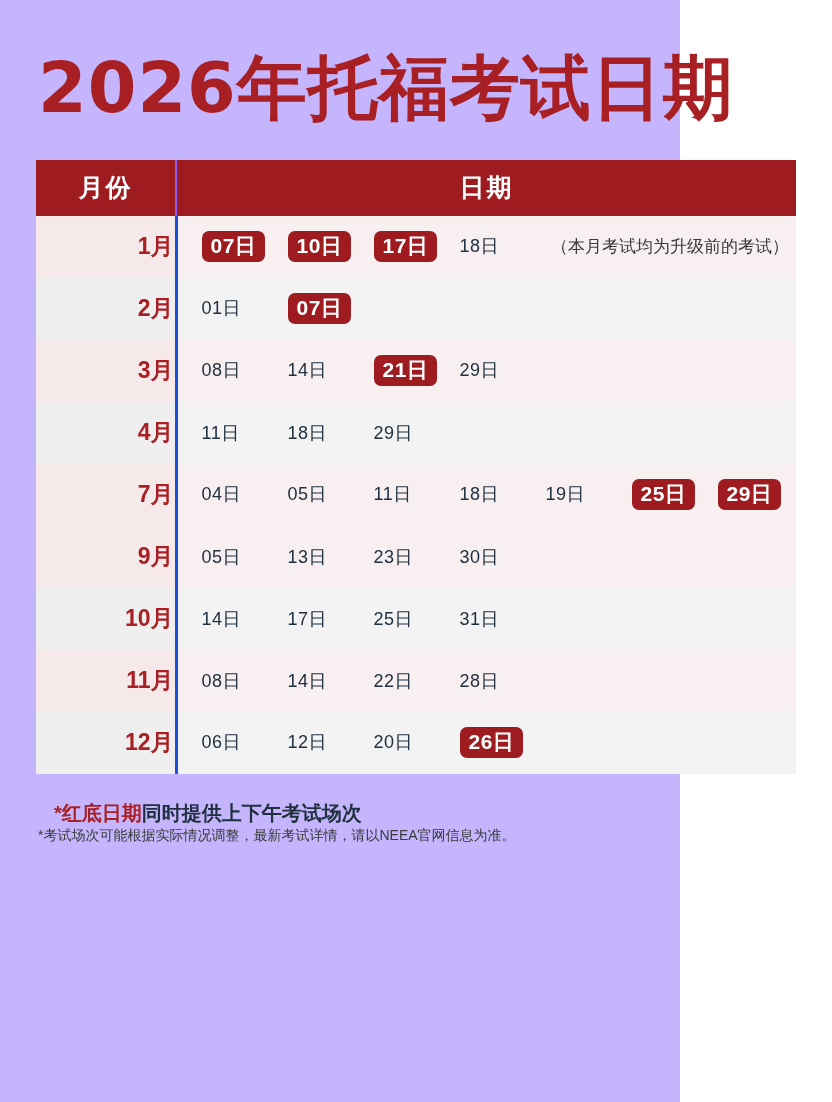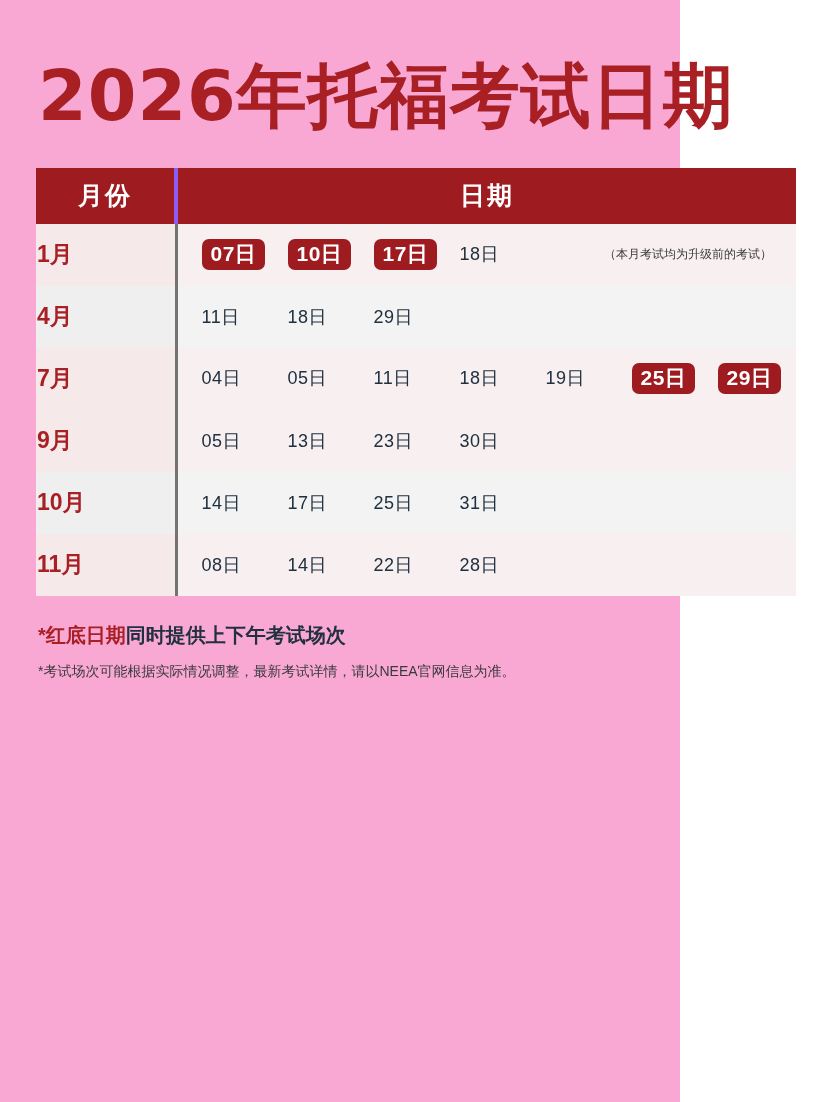--- a/index.html
+++ b/index.html
@@ -8,22 +8,22 @@
     padding: 0;
     width: 832px;
     height: 1102px;
     background: #ffffff;
     font-family: "Liberation Sans", "DejaVu Sans", sans-serif;
   }
   .page {
     width: 680px;
     height: 1102px;
     position: relative;
-    background: #f9a8d4;
-    padding: 12px 36px;
+    background: #c4b5fd;
+    padding: 4px 36px;
   }
   .title {
     font-family: "DejaVu Sans", "Liberation Sans", sans-serif;
     color: #a81f24;
     font-size: 70px;
     font-weight: bold;
     letter-spacing: 1px;
     padding-top: 48px;
     padding-left: 2px;
     line-height: 1.05;
@@ -39,34 +39,34 @@
     background: #9e1b20;
     color: #ffffff;
     font-size: 25px;
     font-weight: bold;
     height: 56px;
     letter-spacing: 2px;
     vertical-align: middle;
   }
   .table thead th.th-month {
     width: 140px;
-    border-right: 4px solid #8b5cf6;
+    border-right: 2px solid #8b5cf6;
     margin-top: 44px;
   }
   .table tbody td {
     height: 62px;
     vertical-align: middle;
   }
   .td-month {
     width: 140px;
-    text-align: left;
+    text-align: right;
     color: #a81f24;
     font-size: 23px;
     font-weight: bold;
-    border-right: 3px solid #737373;
+    border-right: 3px solid #1d4ed8;
   }
   .td-dates {
     padding-left: 24px;
     color: #20303f;
     font-size: 22px;
   }
   tbody tr.odd .td-month { background: #f5e9ea; }
   tbody tr.odd .td-dates { background: #f7eff0; }
   tbody tr.even .td-month { background: #efefef; }
   tbody tr.even .td-dates { background: #f3f3f3; }
@@ -96,39 +96,39 @@
     color: #ffffff;
     font-size: 21px;
     font-weight: bold;
     border-radius: 7px;
     padding: 3px 9px 4px 9px;
     letter-spacing: 0.5px;
     line-height: 1.15;
   }
   .note-inline {
     position: absolute;
-    right: 23px;
+    right: 6px;
     color: #3a3a3a;
-    font-size: 12px;
+    font-size: 17px;
     white-space: nowrap;
   }
   .footer {
     margin-top: 26px;
     padding-left: 2px;
   }
   .footer-main {
     font-size: 20px;
     font-weight: bold;
     color: #20303f;
+    margin-left: 16px;
   }
   .footer-main .red {
     color: #a81f24;
   }
   .footer-sub {
-    margin-top: 14px;
     font-size: 14px;
     color: #3a3a3a;
   }
 </style>
 </head>
 <body>
 
 <div class="page">
 
   <div class="title">2026年托福考试日期</div>
@@ -155,20 +155,52 @@
                 <span class="date-hl">17日</span>
               </div>
               <div class="date-cell">
                 <span class="date-plain">18日</span>
               </div>
               <div class="note-inline">（本月考试均为升级前的考试）</div>
             </div>
           </td>
         </tr>
         <tr class="even">
+          <td class="td-month">2月</td>
+          <td class="td-dates">
+            <div class="dates-wrap">
+              <div class="date-cell">
+                <span class="date-plain">01日</span>
+              </div>
+              <div class="date-cell">
+                <span class="date-hl">07日</span>
+              </div>
+            </div>
+          </td>
+        </tr>
+        <tr class="odd">
+          <td class="td-month">3月</td>
+          <td class="td-dates">
+            <div class="dates-wrap">
+              <div class="date-cell">
+                <span class="date-plain">08日</span>
+              </div>
+              <div class="date-cell">
+                <span class="date-plain">14日</span>
+              </div>
+              <div class="date-cell">
+                <span class="date-hl">21日</span>
+              </div>
+              <div class="date-cell">
+                <span class="date-plain">29日</span>
+              </div>
+            </div>
+          </td>
+        </tr>
+        <tr class="even">
           <td class="td-month">4月</td>
           <td class="td-dates">
             <div class="dates-wrap">
               <div class="date-cell">
                 <span class="date-plain">11日</span>
               </div>
               <div class="date-cell">
                 <span class="date-plain">18日</span>
               </div>
               <div class="date-cell">
@@ -251,20 +283,39 @@
                 <span class="date-plain">08日</span>
               </div>
               <div class="date-cell">
                 <span class="date-plain">14日</span>
               </div>
               <div class="date-cell">
                 <span class="date-plain">22日</span>
               </div>
               <div class="date-cell">
                 <span class="date-plain">28日</span>
+              </div>
+            </div>
+          </td>
+        </tr>
+        <tr class="even">
+          <td class="td-month">12月</td>
+          <td class="td-dates">
+            <div class="dates-wrap">
+              <div class="date-cell">
+                <span class="date-plain">06日</span>
+              </div>
+              <div class="date-cell">
+                <span class="date-plain">12日</span>
+              </div>
+              <div class="date-cell">
+                <span class="date-plain">20日</span>
+              </div>
+              <div class="date-cell">
+                <span class="date-hl">26日</span>
               </div>
             </div>
           </td>
         </tr>
       </tbody>
   </table>
 
   <div class="footer">
     <div class="footer-main">
       <span class="red">*红底日期</span><span>同时提供上下午考试场次</span>

